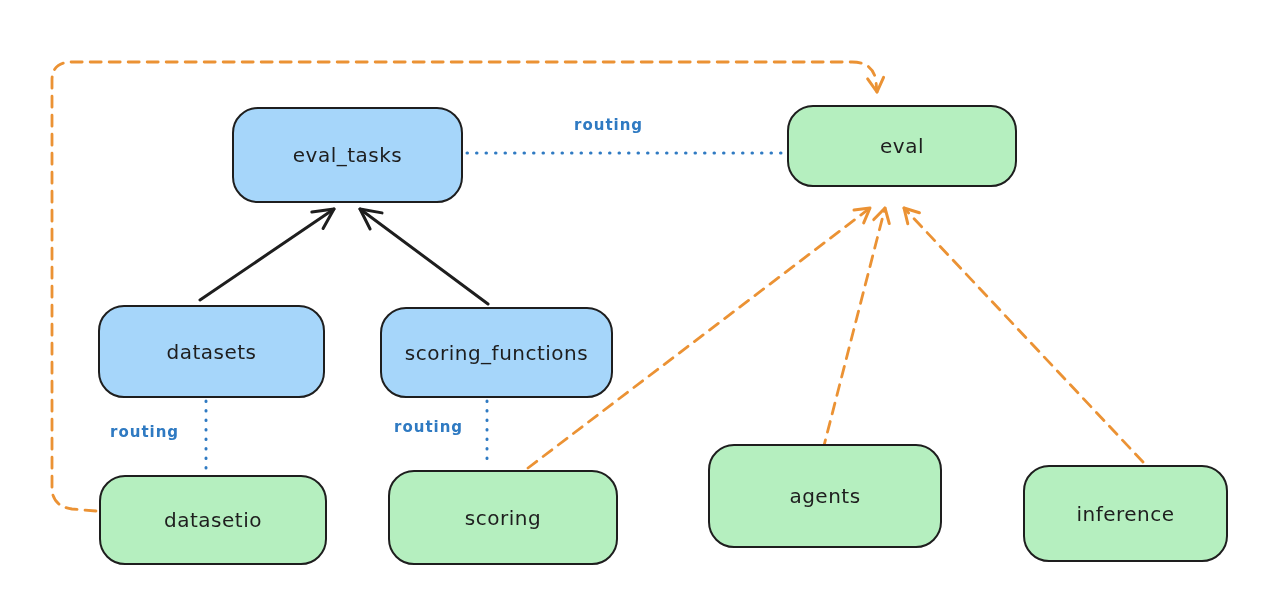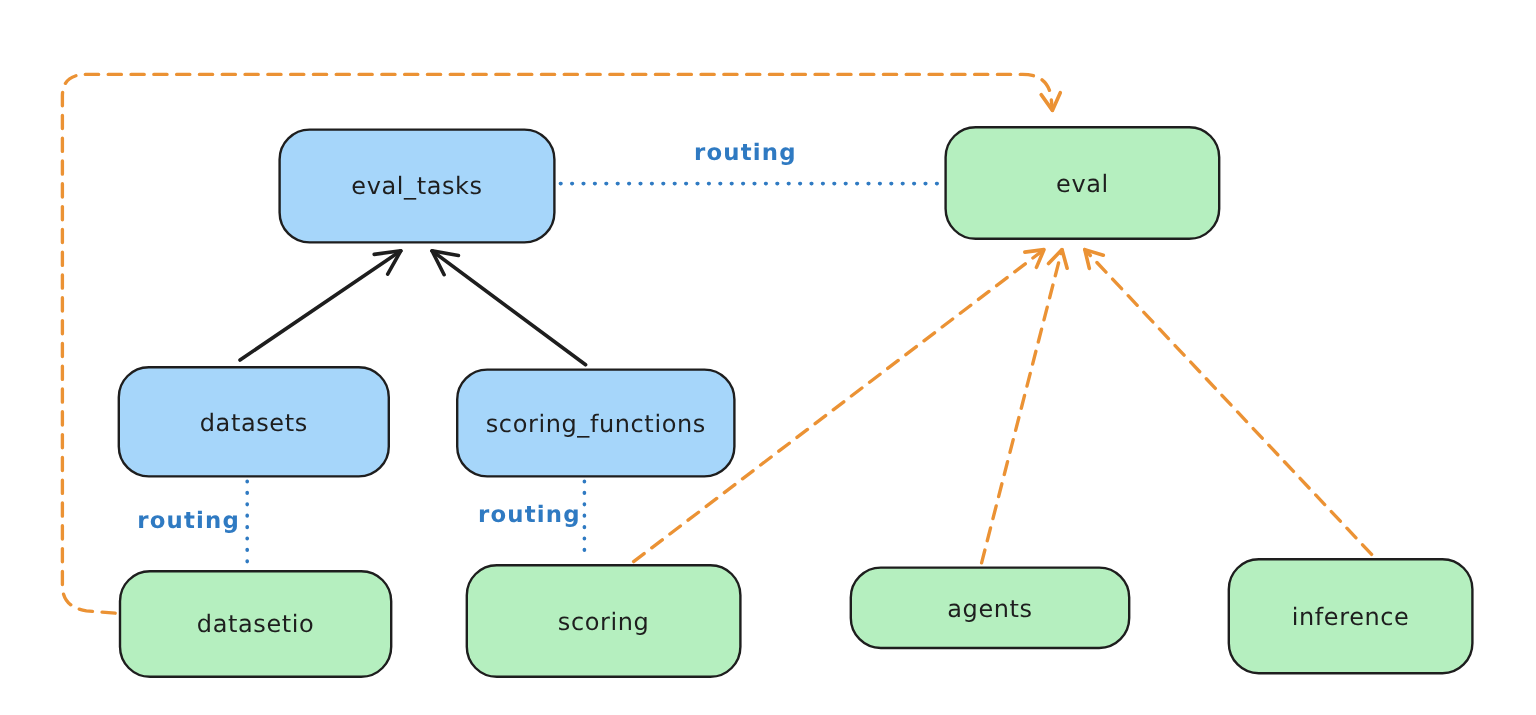--- a/index.html
+++ b/index.html
@@ -62,23 +62,23 @@
     letter-spacing: 0.5px;
     color: var(--node-stroke, #1e1e1e);
     text-align: center;
   }
   .node.blue  { background: var(--node-blue-fill, #a6d6fa); }
   .node.green { background: var(--node-green-fill, #b5efbf); }
 
   .edge-label {
     position: absolute;
     width: 90px;
-    text-align: right;
+    text-align: left;
     color: var(--routing-blue, #2f7ac2);
-    font-size: 19px;
+    font-size: 15px;
     font-weight: bold;
     letter-spacing: 1px;
   }
 </style>
 </head>
 <body>
 
 <div class="canvas">
 
   <svg class="edge-layer" viewBox="0 0 1280 596" xmlns="http://www.w3.org/2000/svg">
@@ -102,41 +102,41 @@
     <path class="edge-orange-dashed" d="M 818 469 L 885 208" marker-end="url(#ah-orange)"></path>
     <path class="edge-orange-dashed" d="M 1143 462 L 904 208" marker-end="url(#ah-orange)"></path>
 
     <path class="edge-orange-dashed" d="M 96 511 L 72 509 Q 52 506 52 488 L 52 80 Q 52 62 72 62 L 852 62 Q 874 62 876 82 L 877 92" marker-end="url(#ah-orange)"></path>
   </svg>
 
   <div class="node blue" style="left:232px;  top:107px; width:231px; height:96px;">
     <span>eval_tasks</span>
   </div>
 
-  <div class="node green" style="left:787px;  top:105px; width:230px; height:95px;">
+  <div class="node green" style="left:787px;  top:105px; width:230px; height:82px;">
     <span>eval</span>
   </div>
 
   <div class="node blue" style="left:380px;  top:307px; width:233px; height:91px;">
     <span>scoring_functions</span>
   </div>
 
   <div class="node blue" style="left:98px;   top:305px; width:227px; height:93px;">
     <span>datasets</span>
   </div>
 
   <div class="node green" style="left:99px;   top:475px; width:228px; height:90px;">
     <span>datasetio</span>
   </div>
 
   <div class="node green" style="left:388px;  top:470px; width:230px; height:95px;">
     <span>scoring</span>
   </div>
 
-  <div class="node green" style="left:708px;  top:472px; width:234px; height:69px;">
+  <div class="node green" style="left:708px;  top:444px; width:234px; height:104px;">
     <span>agents</span>
   </div>
 
   <div class="node green" style="left:1023px; top:465px; width:205px; height:97px;">
     <span>inference</span>
   </div>
 
   <div class="edge-label" style="left:574px; top:116px;">routing</div>
 
   <div class="edge-label" style="left:110px; top:423px;">routing</div>

